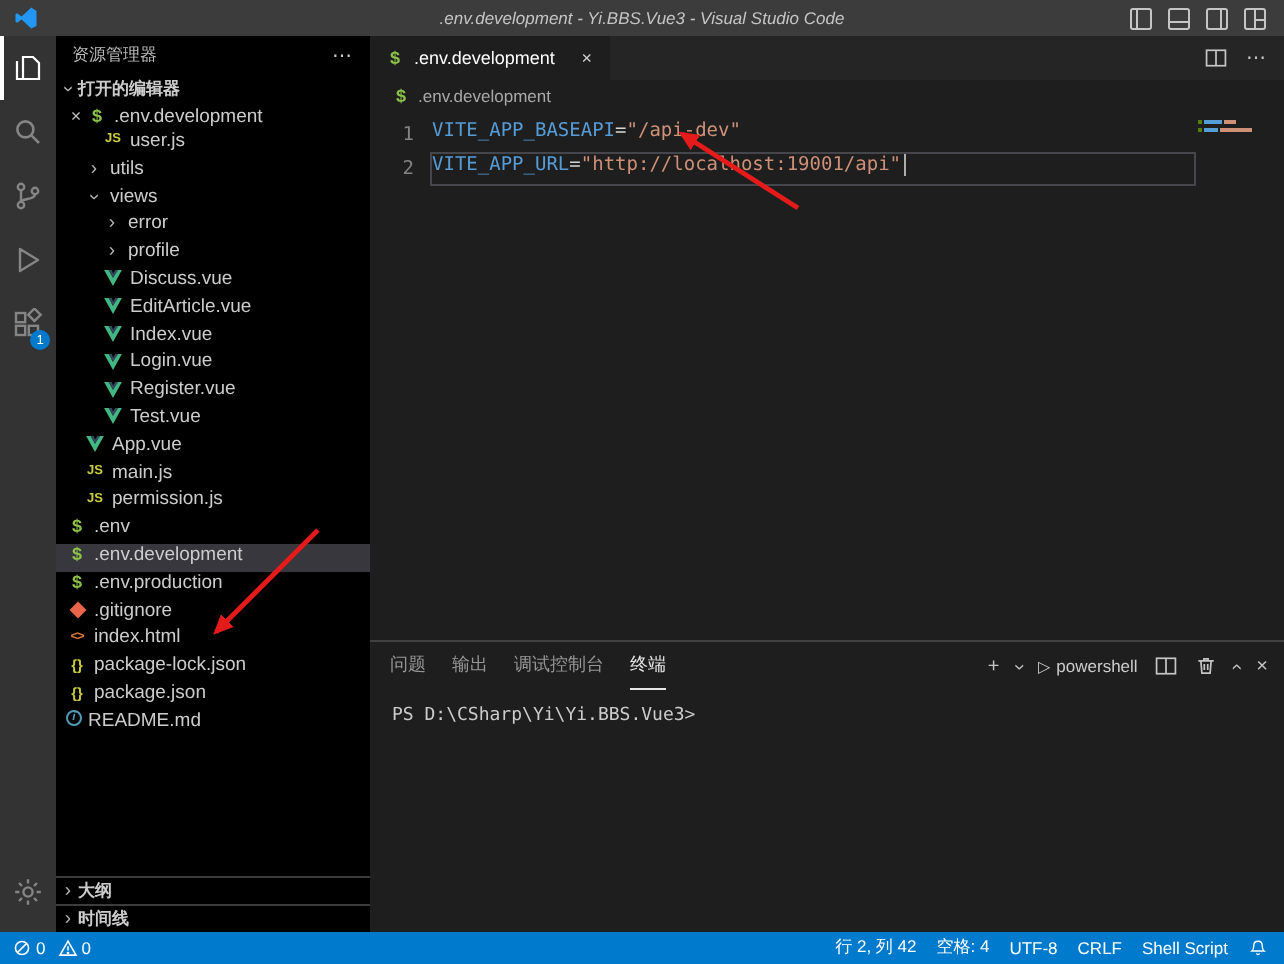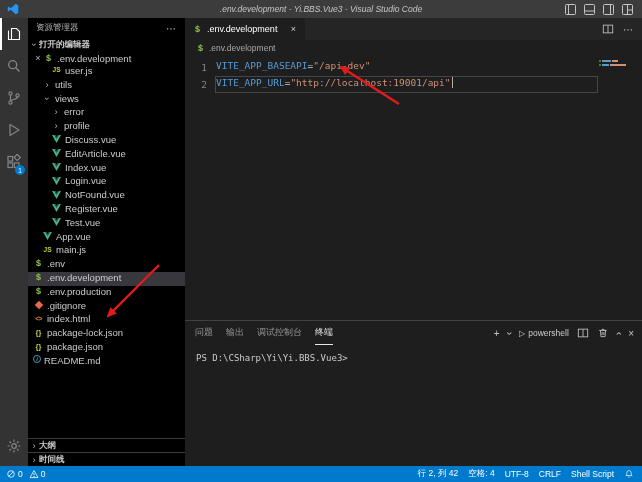--- a/index.html
+++ b/index.html
@@ -273,30 +273,20 @@
             <span class="tlabel">Login.vue</span>
           </div>
           <div class="tree-row">
             <span class="pad" style="width:23px"></span>
             <span class="ic ic-vue">
               <svg viewBox="0 0 10 9">
                 <path d="M0 0h2.6L5 4.3 7.4 0H10L5 9z" fill="#41b883"></path>
                 <path d="M2.6 0h1.7L5 1.9 6.3 0H8L5 4.3z" fill="#35495e"></path>
               </svg>
             </span>
-            <span class="tlabel">NotFound.vue</span>
-          </div>
-          <div class="tree-row">
-            <span class="pad" style="width:23px"></span>
-            <span class="ic ic-vue">
-              <svg viewBox="0 0 10 9">
-                <path d="M0 0h2.6L5 4.3 7.4 0H10L5 9z" fill="#41b883"></path>
-                <path d="M2.6 0h1.7L5 1.9 6.3 0H8L5 4.3z" fill="#35495e"></path>
-              </svg>
-            </span>
             <span class="tlabel">Register.vue</span>
           </div>
           <div class="tree-row">
             <span class="pad" style="width:23px"></span>
             <span class="ic ic-vue">
               <svg viewBox="0 0 10 9">
                 <path d="M0 0h2.6L5 4.3 7.4 0H10L5 9z" fill="#41b883"></path>
                 <path d="M2.6 0h1.7L5 1.9 6.3 0H8L5 4.3z" fill="#35495e"></path>
               </svg>
             </span>
@@ -309,20 +299,25 @@
                 <path d="M0 0h2.6L5 4.3 7.4 0H10L5 9z" fill="#41b883"></path>
                 <path d="M2.6 0h1.7L5 1.9 6.3 0H8L5 4.3z" fill="#35495e"></path>
               </svg>
             </span>
             <span class="tlabel">App.vue</span>
           </div>
           <div class="tree-row">
             <span class="pad" style="width:14px"></span>
             <span class="ic ic-js">JS</span>
             <span class="tlabel">main.js</span>
+          </div>
+          <div class="tree-row">
+            <span class="pad" style="width:14px"></span>
+            <span class="ic ic-js">JS</span>
+            <span class="tlabel">permission.js</span>
           </div>
           <div class="tree-row">
             <span class="pad" style="width:5px"></span>
             <span class="ic ic-env">$</span>
             <span class="tlabel">.env</span>
           </div>
           <div class="tree-row selected">
             <span class="pad" style="width:5px"></span>
             <span class="ic ic-env">$</span>
             <span class="tlabel">.env.development</span>

